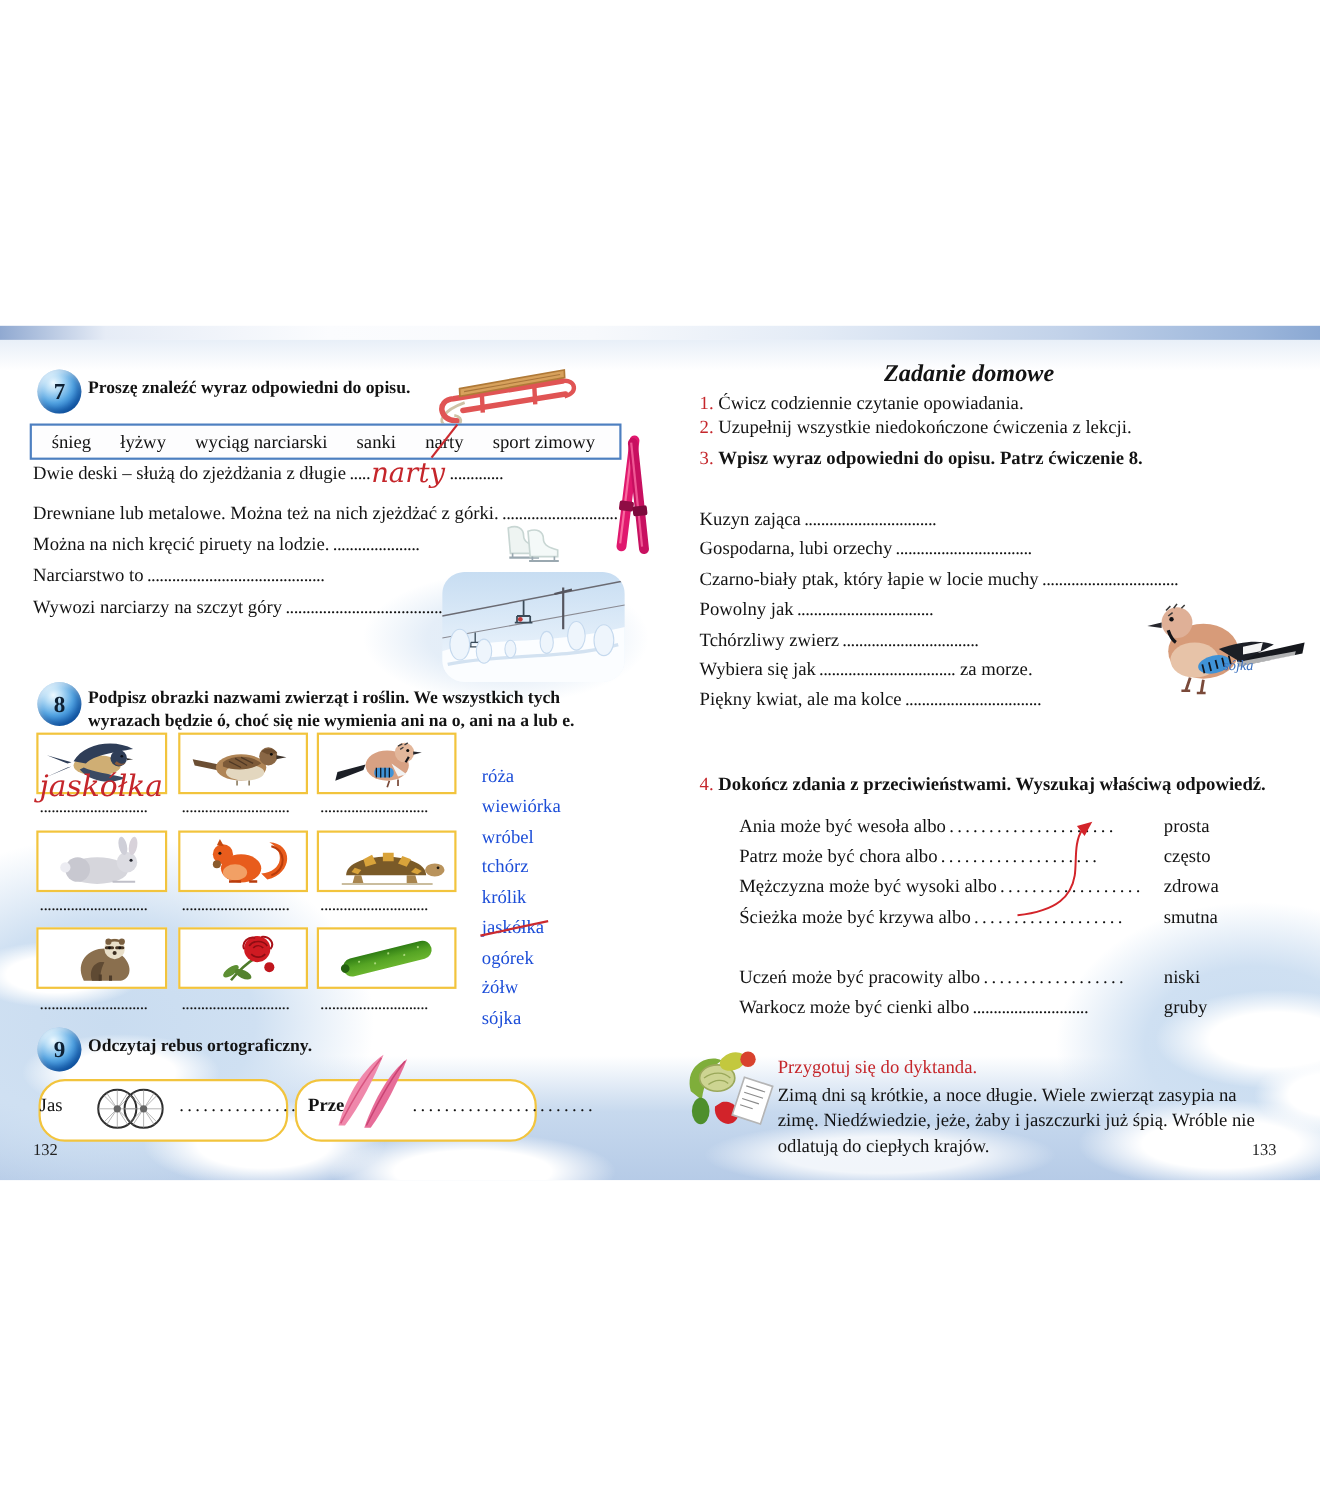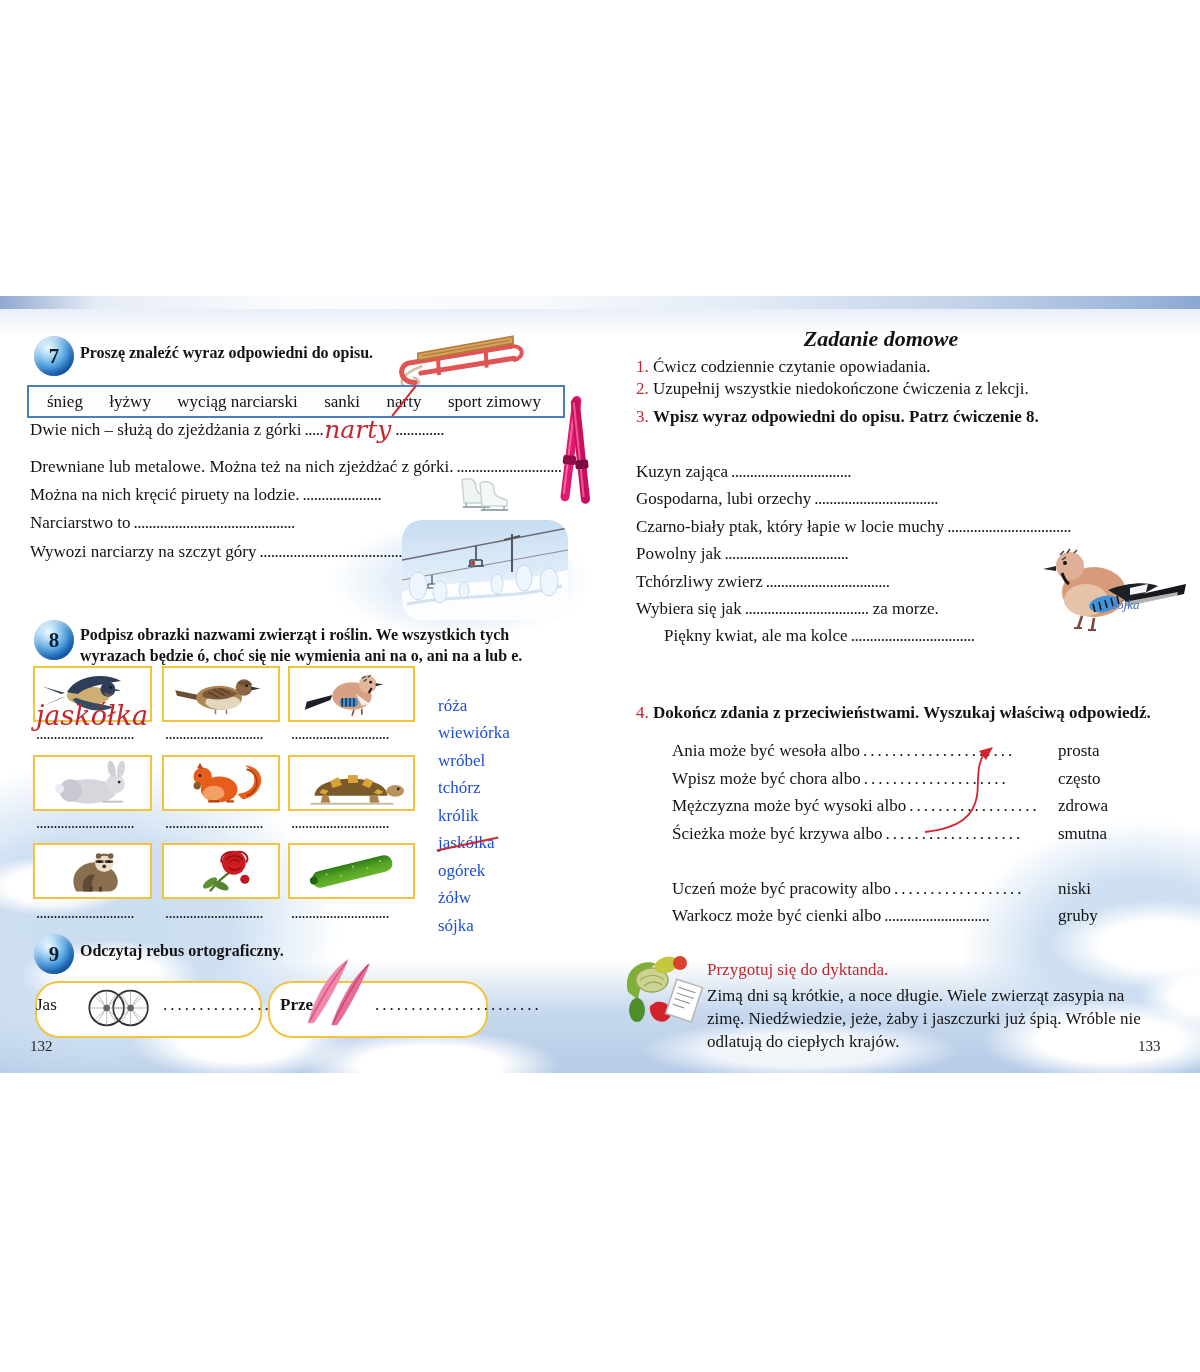--- a/index.html
+++ b/index.html
@@ -104,21 +104,21 @@
       <rect x="18" y="64" width="13" height="9" rx="2" fill="#8f0c44"></rect>
     </g>
     <g transform="rotate(-6 34 60)">
       <rect x="30" y="6" width="9" height="106" rx="4.5" fill="#c81060"></rect>
       <rect x="32" y="10" width="2" height="95" fill="#ef5794"></rect>
       <rect x="28" y="68" width="13" height="9" rx="2" fill="#7d0a3c"></rect>
     </g>
   </svg>
 
   <div class="txt" style="left:30px;top:124px;">
-    <span>Dwie nich – służą do zjeżdżania z górki</span><span class="dots">.....</span><span class="hand hand-inline">narty</span><span class="dots">.............</span>
+    <span>Dwie deski – służą do zjeżdżania z długie</span><span class="dots">.....</span><span class="hand hand-inline">narty</span><span class="dots">.............</span>
   </div>
   <div class="txt" style="left:30px;top:161px;">
     <span>Drewniane lub metalowe. Można też na nich zjeżdżać z górki.</span><span class="dots">............................</span>
   </div>
   <div class="txt" style="left:30px;top:189px;">
     <span>Można na nich kręcić piruety na lodzie.</span><span class="dots">.....................</span>
   </div>
   <div class="txt" style="left:30px;top:217px;">
     <span>Narciarstwo to</span><span class="dots">...........................................</span>
   </div>
@@ -415,21 +415,21 @@
   </div>
   <div class="txt" style="left:636px;top:248px;">
     <span>Powolny jak</span><span class="dots">.................................</span>
   </div>
   <div class="txt" style="left:636px;top:276px;">
     <span>Tchórzliwy zwierz</span><span class="dots">.................................</span>
   </div>
   <div class="txt" style="left:636px;top:303px;">
     <span>Wybiera się jak</span><span class="dots">.................................</span><span> za morze.</span>
   </div>
-  <div class="txt" style="left:636px;top:330px;margin-left:28px;">
+  <div class="txt" style="left:636px;top:330px;">
     <span>Piękny kwiat, ale ma kolce</span><span class="dots">.................................</span>
   </div>
 
   <svg class="photo" style="left:1038px;top:250px;" width="152" height="90" viewBox="0 0 152 90">
     <path d="M86,52 L148,38 L146,48 L88,60 Z" fill="#16181d"></path>
     <path d="M86,56 L140,46 L139,50 L88,60 Z" fill="#f2f2f2" opacity="0.7"></path>
     <ellipse cx="56" cy="46" rx="32" ry="25" fill="#d79b79"></ellipse>
     <ellipse cx="48" cy="54" rx="22" ry="16" fill="#e7c3a8"></ellipse>
     <circle cx="32" cy="20" r="14" fill="#dfb097"></circle>
     <path d="M22,9 L26,5 M29,7 L32,3 M36,7 L39,4 M24,14 L28,11" stroke="#3a3a3a" stroke-width="1.4"></path>
@@ -448,21 +448,21 @@
   <div class="txt" style="left:636px;top:407px;">
     <span class="red">4.</span>
     <span class="bold">Dokończ zdania z przeciwieństwami. Wyszukaj właściwą odpowiedź.</span>
   </div>
 
   <div class="ex4row" style="top:445px;">
     <span>Ania może być wesoła albo</span><span class="wdots">.....................</span>
     <span class="ans">prosta</span>
   </div>
   <div class="ex4row" style="top:473px;">
-    <span>Wpisz może być chora albo</span><span class="wdots">....................</span>
+    <span>Patrz może być chora albo</span><span class="wdots">....................</span>
     <span class="ans">często</span>
   </div>
   <div class="ex4row" style="top:500px;">
     <span>Mężczyzna może być wysoki albo</span><span class="wdots">..................</span>
     <span class="ans">zdrowa</span>
   </div>
   <div class="ex4row" style="top:528px;">
     <span>Ścieżka może być krzywa albo</span><span class="wdots">...................</span>
     <span class="ans">smutna</span>
   </div>

